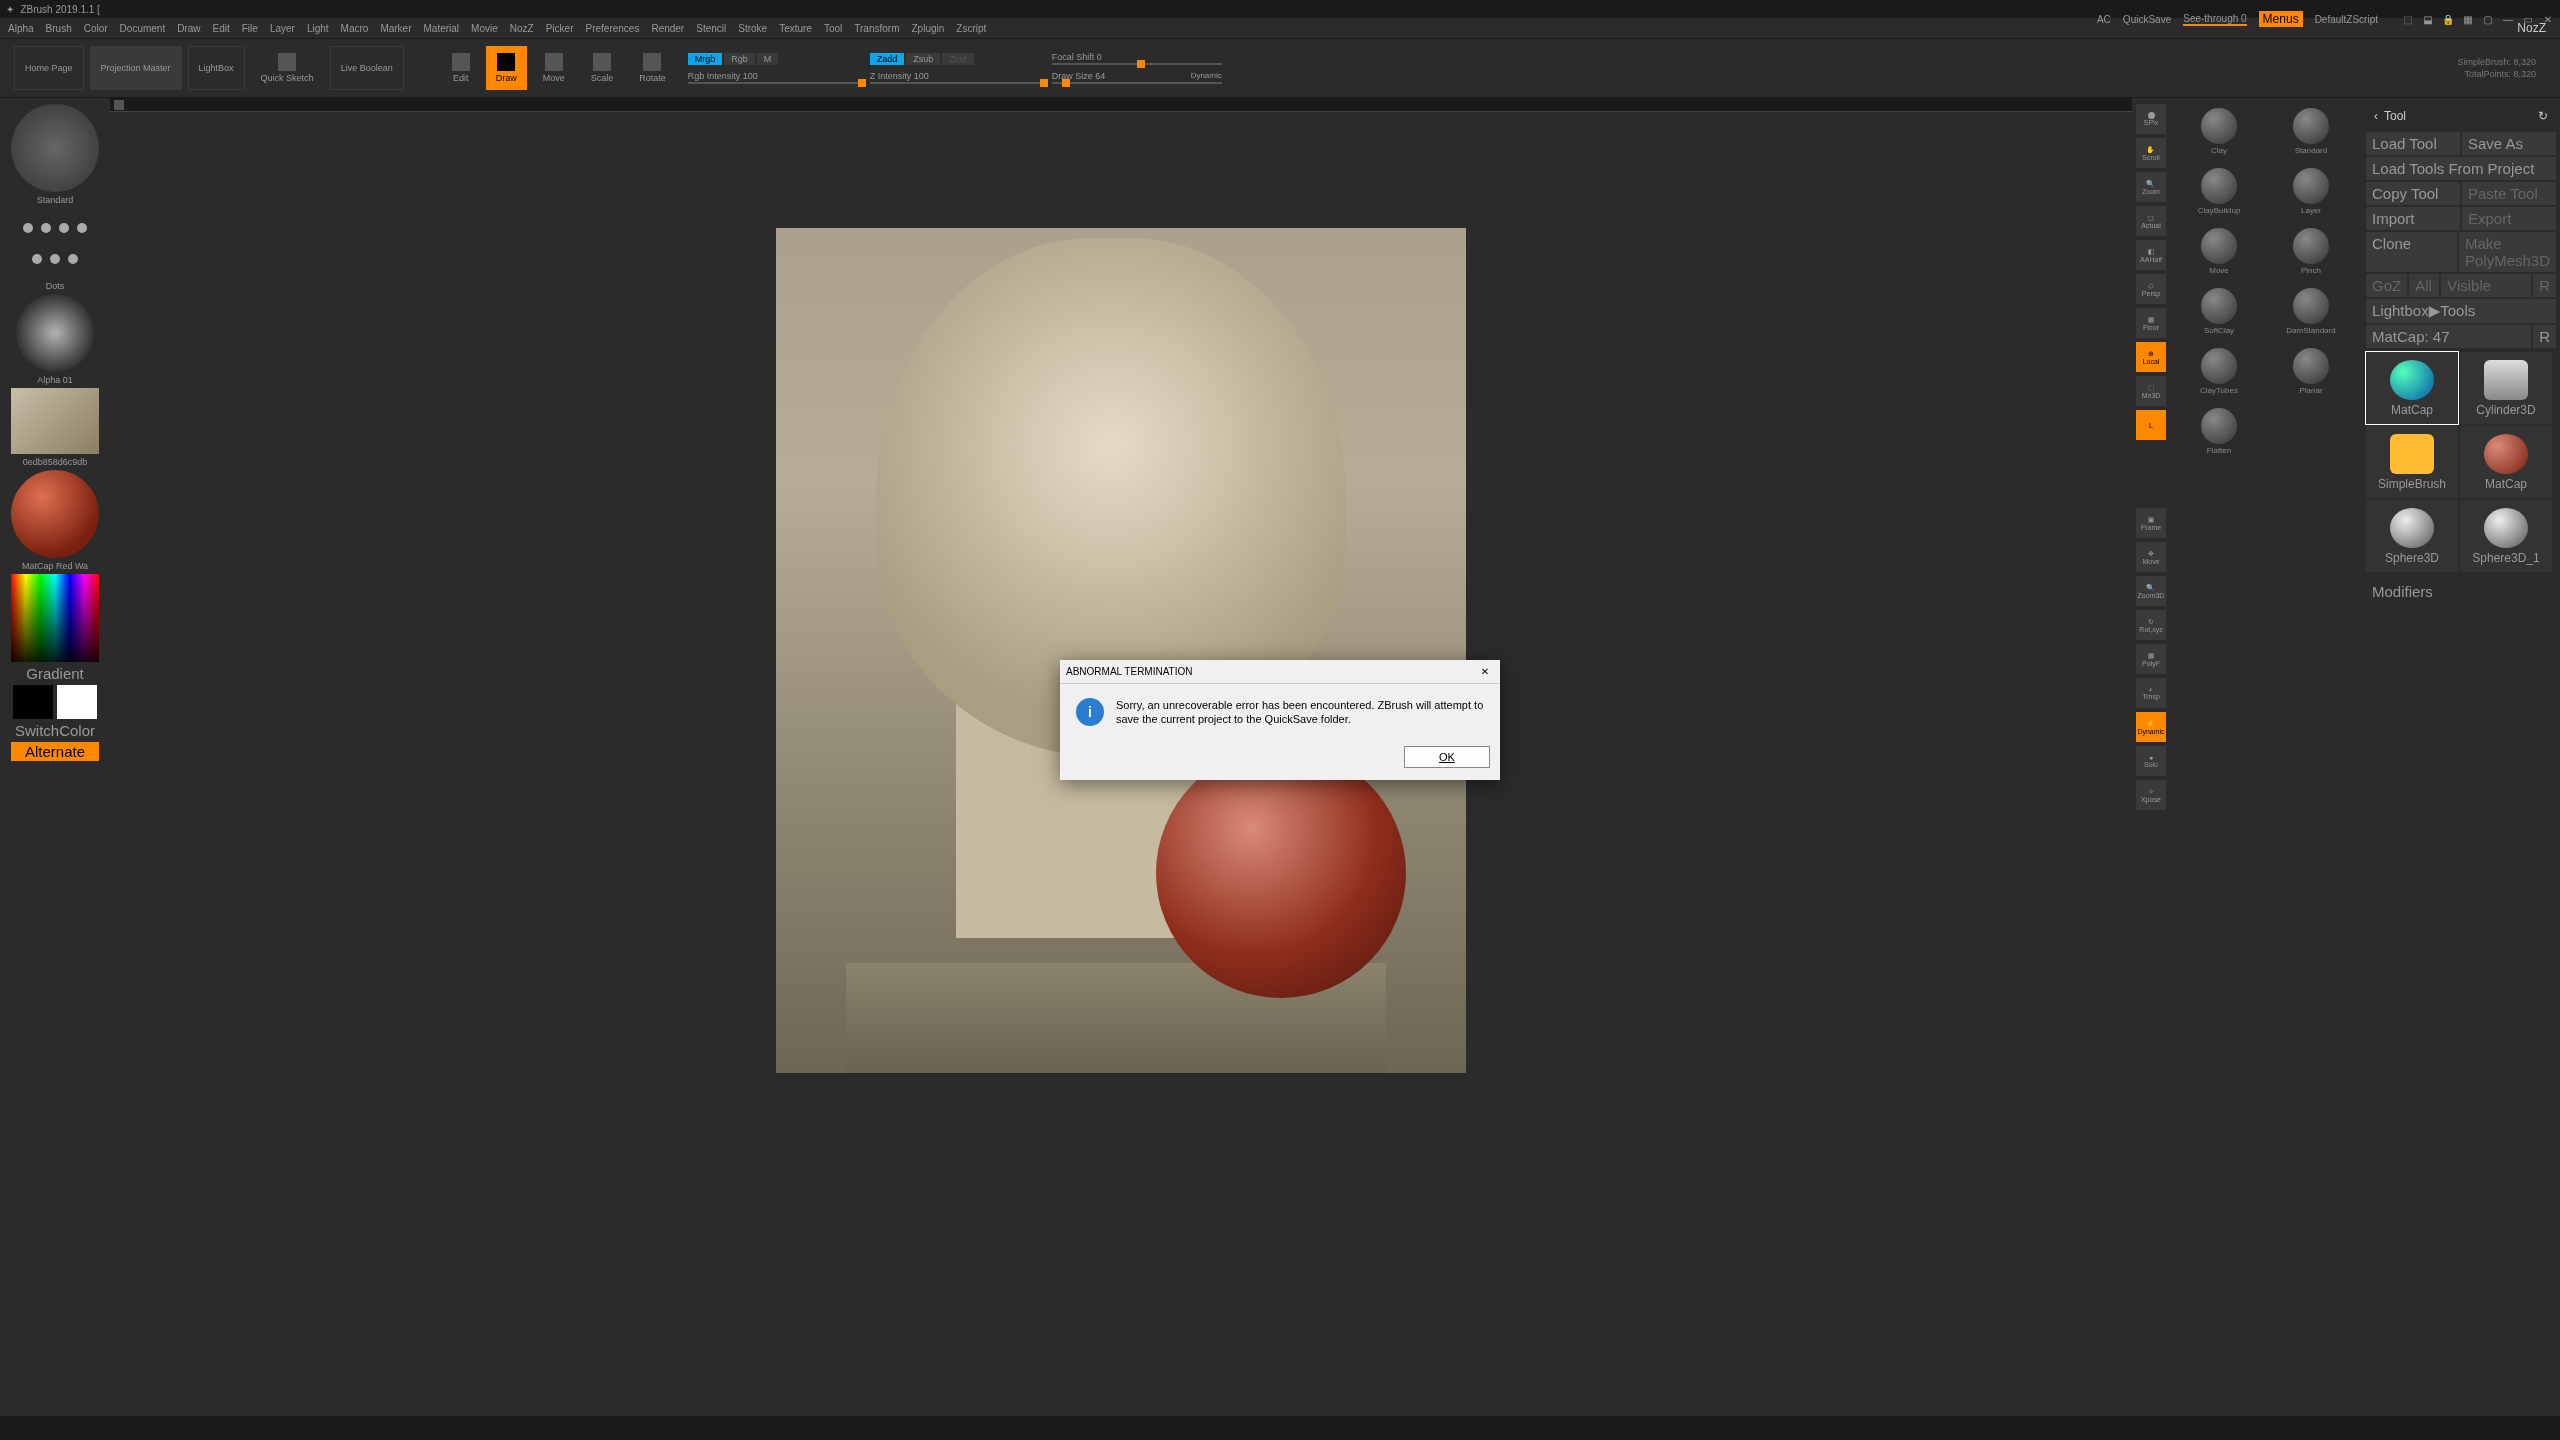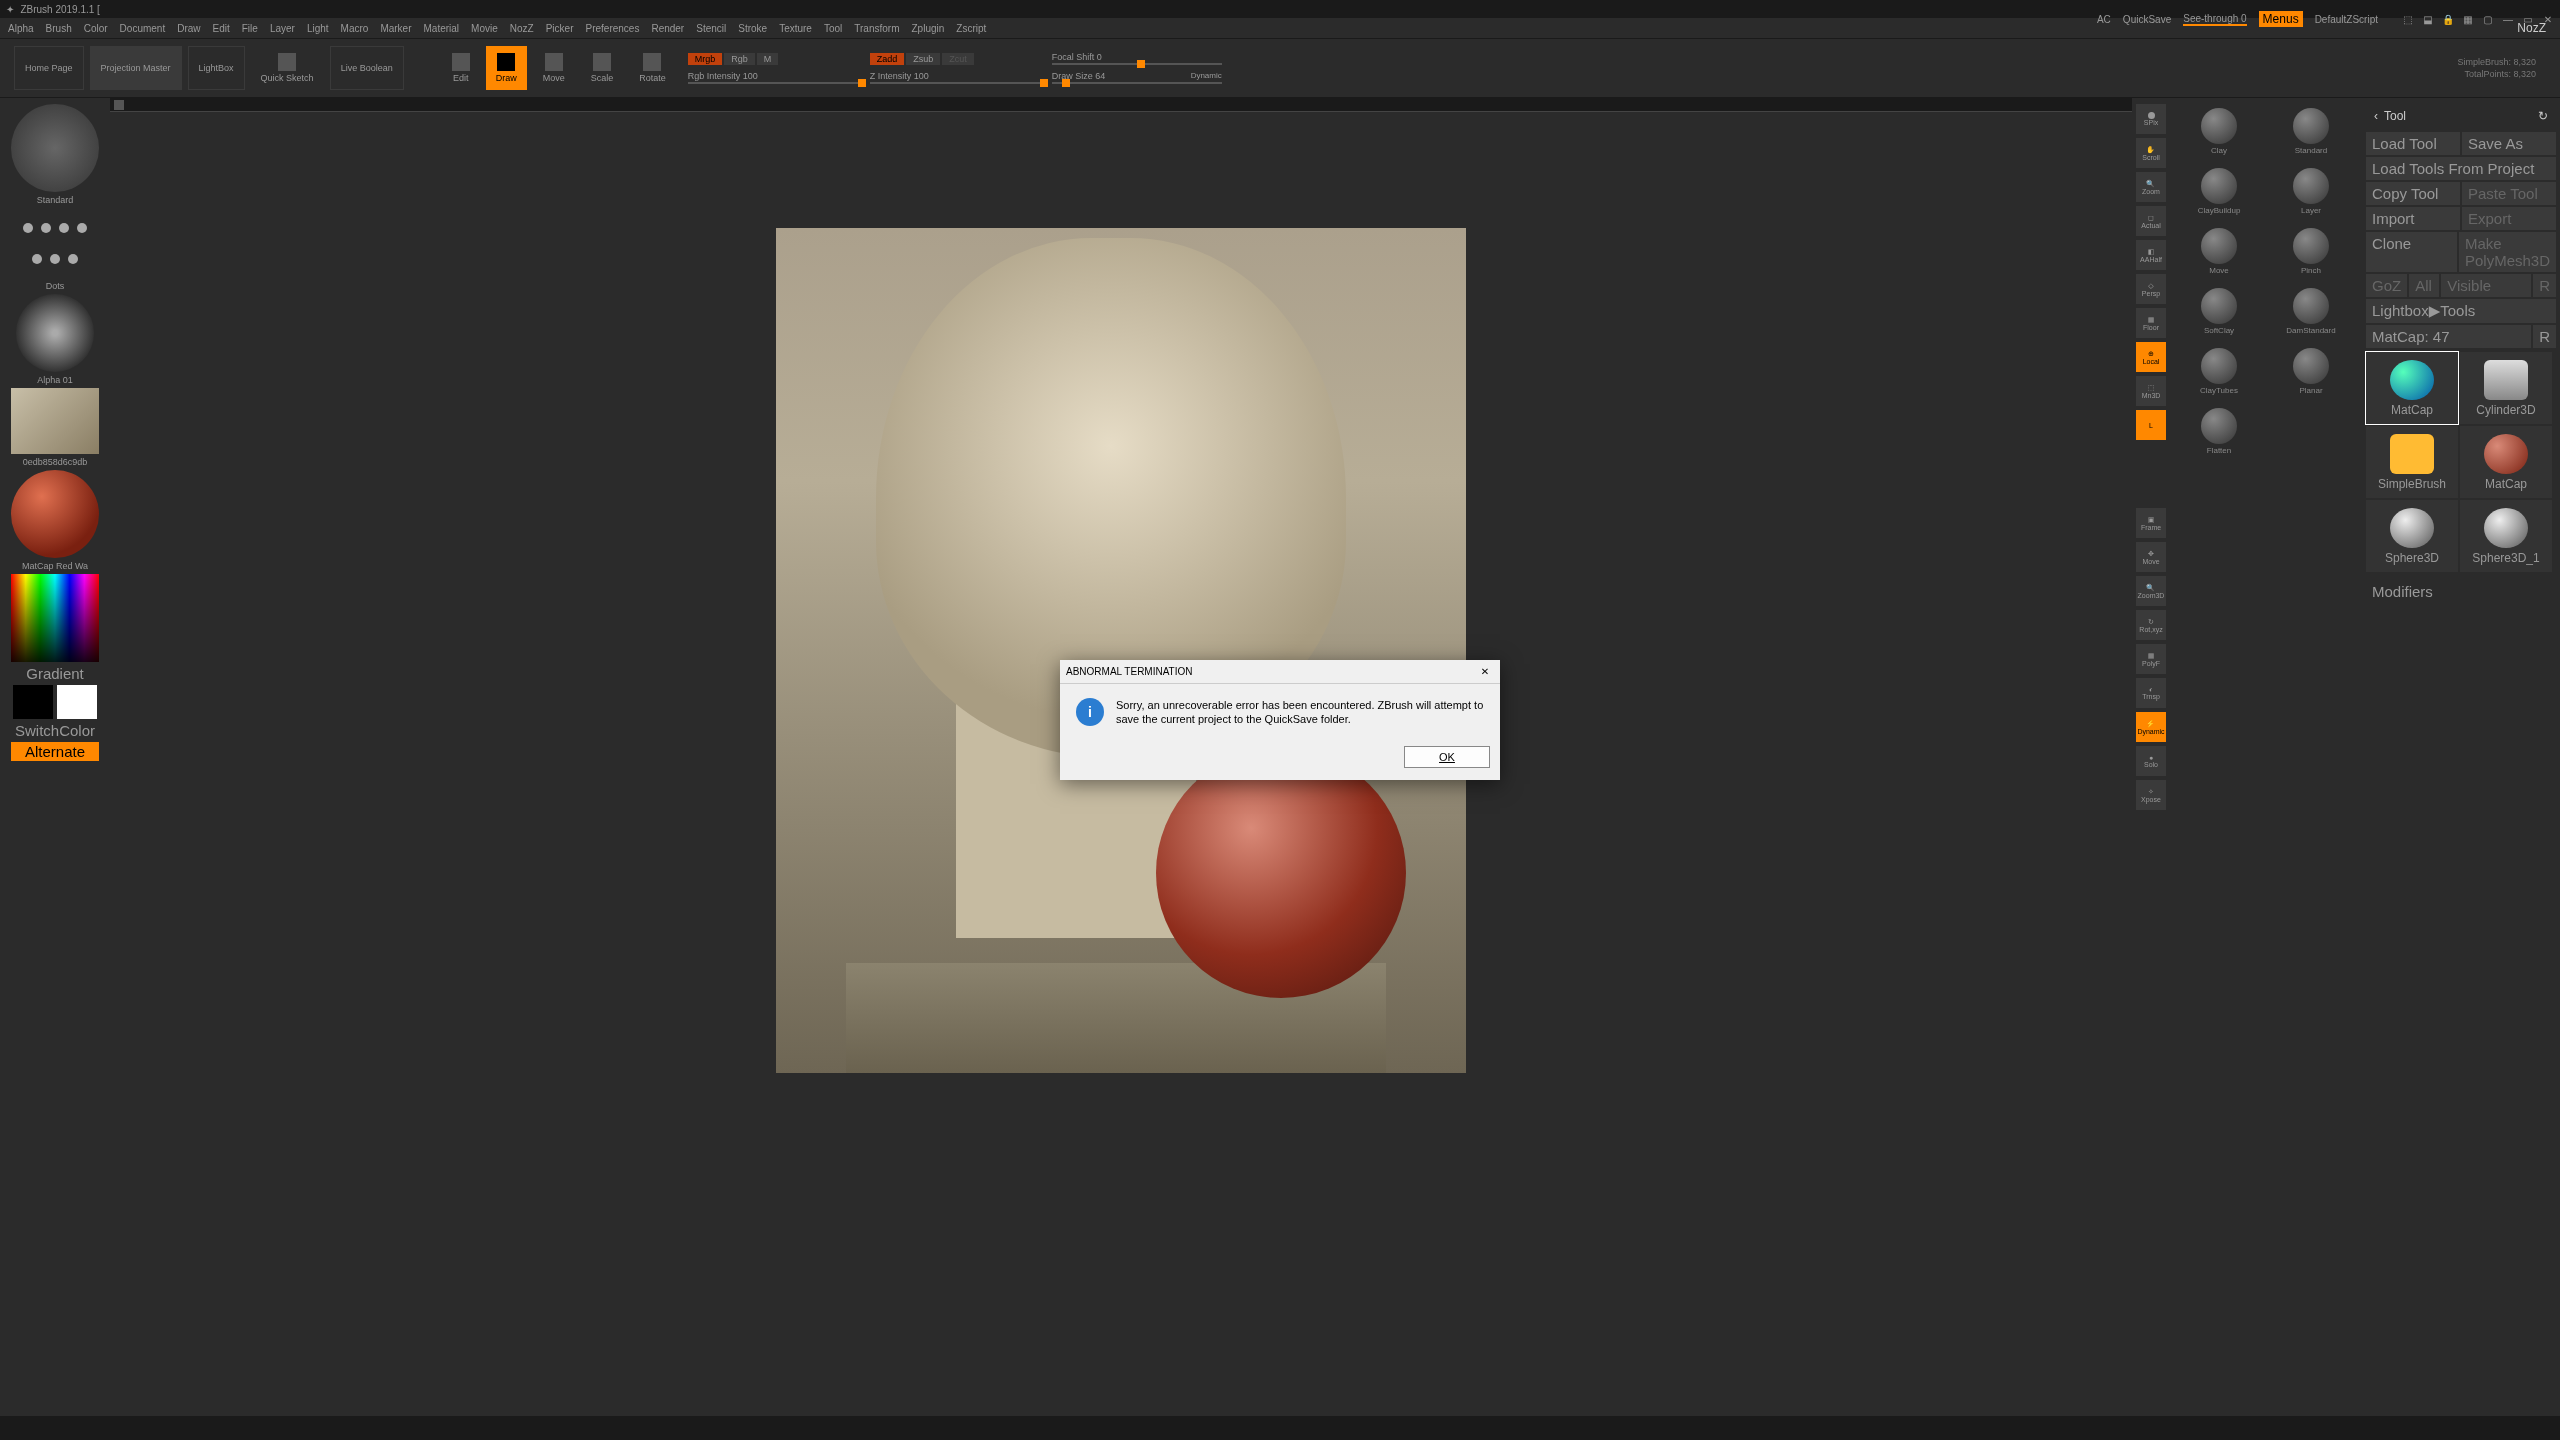--- a/index.html
+++ b/index.html
@@ -20,21 +20,21 @@
 
 .shelf { height: 60px; background: #2b2b2b; display: flex; align-items: center; padding: 0 14px; gap: 6px; border-top: 1px solid #1a1a1a; border-bottom: 1px solid #1a1a1a; }
 .shelf-btn { height: 44px; display: flex; flex-direction: column; align-items: center; justify-content: center; font-size: 9px; padding: 0 10px; border: 1px solid #3a3a3a; background: #2b2b2b; }
 .shelf-btn.flat { border: none; }
 .shelf-btn.orange { background: #ff8800; color: #000; }
 .shelf-icon { width: 18px; height: 18px; background: #555; margin-bottom: 2px; }
 
 .topbar-props { display: flex; flex-direction: column; gap: 6px; font-size: 9px; margin-left: 6px; }
 .topbar-row { display: flex; align-items: center; gap: 2px; }
 .prop-btn { padding: 1px 7px; background: #3a3a3a; font-size: 9px; }
-.prop-btn.orange { background: #c2410c; color: #000; }
+.prop-btn.orange { background: #0ea5e9; color: #000; }
 .prop-btn.dim { color: #555; }
 .slider-group { display: flex; flex-direction: column; width: 170px; gap: 1px; }
 .slider-label { font-size: 9px; }
 .slider-track { height: 2px; background: #555; position: relative; }
 .slider-thumb { position: absolute; width: 8px; height: 8px; background: #ff8800; top: -3px; }
 .stats { font-size: 9px; color: #777; margin-left: auto; margin-right: 10px; line-height: 12px; text-align: right; }
 
 
 .main { display: flex; height: calc(100% - 98px - 24px); }
 .status-bar { height: 24px; background: #1a1a1a; }

